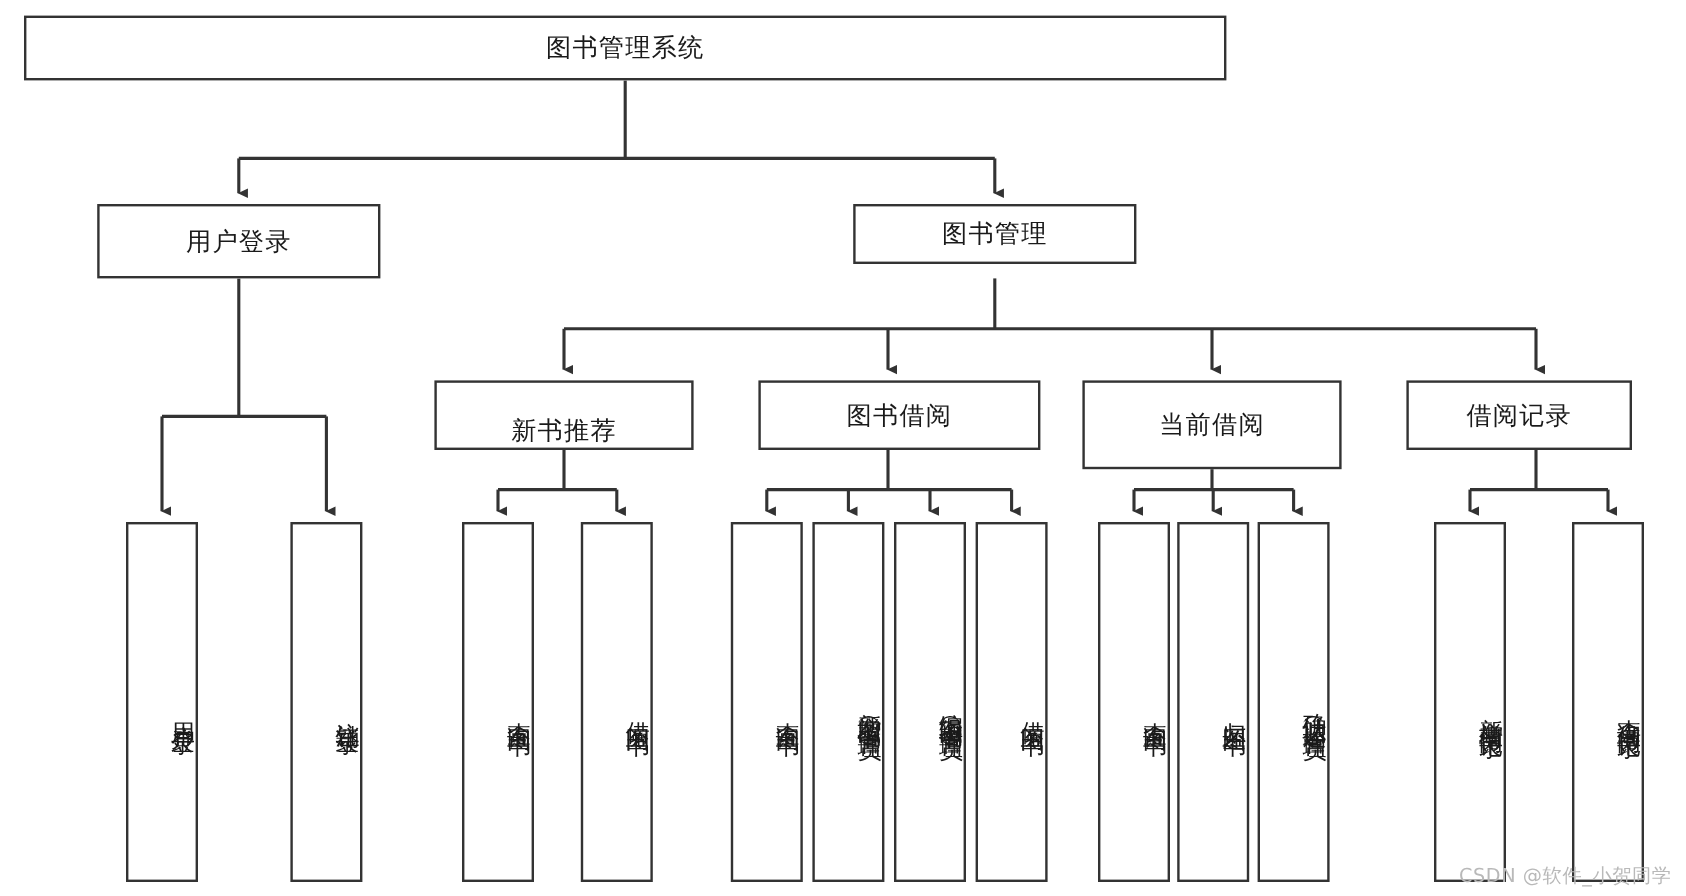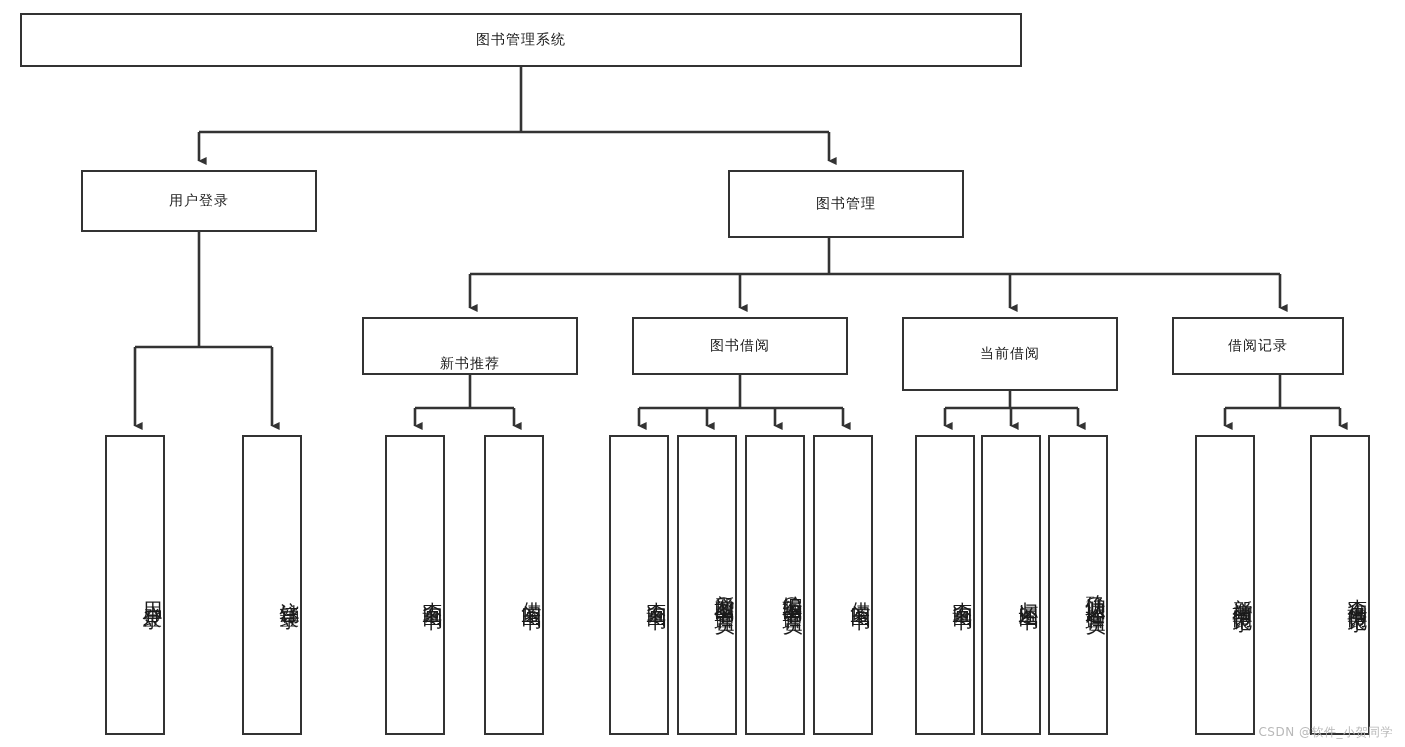--- a/index.html
+++ b/index.html
@@ -33,21 +33,21 @@
     box-sizing: border-box;
     border: 2.5px solid #333333;
     background: #ffffff;
     display: flex;
     align-items: center;
     justify-content: center;
     color: #1a1a1a;
     z-index: 2;
   }
   .node.horiz {
-    font-size: 14px;
+    font-size: 21px;
     letter-spacing: 1px;
   }
   .node.vert {
     font-size: 20px;
     writing-mode: vertical-rl;
     text-orientation: upright;
     letter-spacing: 3px;
     align-items: flex-start;
     justify-content: center;
     padding-top: 14px;
@@ -58,21 +58,21 @@
     white-space: pre;
   }
   .node.vert .label {
     writing-mode: vertical-rl;
     text-orientation: upright;
   }
   #watermark {
     position: absolute;
     right: 12px;
     bottom: 6px;
-    font-size: 12px;
+    font-size: 16px;
     color: #b9b9b9;
     z-index: 5;
     white-space: nowrap;
     letter-spacing: 0.5px;
     margin-top: 31px;
   }
 </style>
 </head>
 <body>
 
@@ -121,33 +121,33 @@
       </g>
   </svg>
 
   <div id="node-layer">
       <div class="node horiz" style="left: 20px; top: 13px; width: 1002px; height: 54px;">
         <span class="label">图书管理系统</span>
       </div>
       <div class="node horiz" style="left: 81px; top: 170px; width: 236px; height: 62px;">
         <span class="label">用户登录</span>
       </div>
-      <div class="node horiz" style="left: 728px; top: 170px; width: 236px; height: 68px;">
+      <div class="node horiz" style="left: 711px; top: 170px; width: 236px; height: 50px;">
         <span class="label">图书管理</span>
       </div>
       <div class="node horiz" style="left: 362px; top: 317px; width: 216px; height: 58px; align-items: flex-end;">
         <span class="label">新书推荐</span>
       </div>
-      <div class="node horiz" style="left: 632px; top: 317px; width: 216px; height: 58px;">
+      <div class="node horiz" style="left: 632px; top: 317px; width: 235px; height: 58px;">
         <span class="label">图书借阅</span>
       </div>
       <div class="node horiz" style="left: 902px; top: 317px; width: 216px; height: 74px;">
         <span class="label">当前借阅</span>
       </div>
-      <div class="node horiz" style="left: 1172px; top: 317px; width: 172px; height: 58px;">
+      <div class="node horiz" style="left: 1172px; top: 317px; width: 188px; height: 58px;">
         <span class="label">借阅记录</span>
       </div>
       <div class="node vert" style="left: 105px; top: 435px; width: 60px; height: 300px;">
         <span class="label">用户登录</span>
       </div>
       <div class="node vert" style="left: 242px; top: 435px; width: 60px; height: 300px;">
         <span class="label">注销登录</span>
       </div>
       <div class="node vert" style="left: 385px; top: 435px; width: 60px; height: 300px;">
         <span class="label">查询图书</span>

